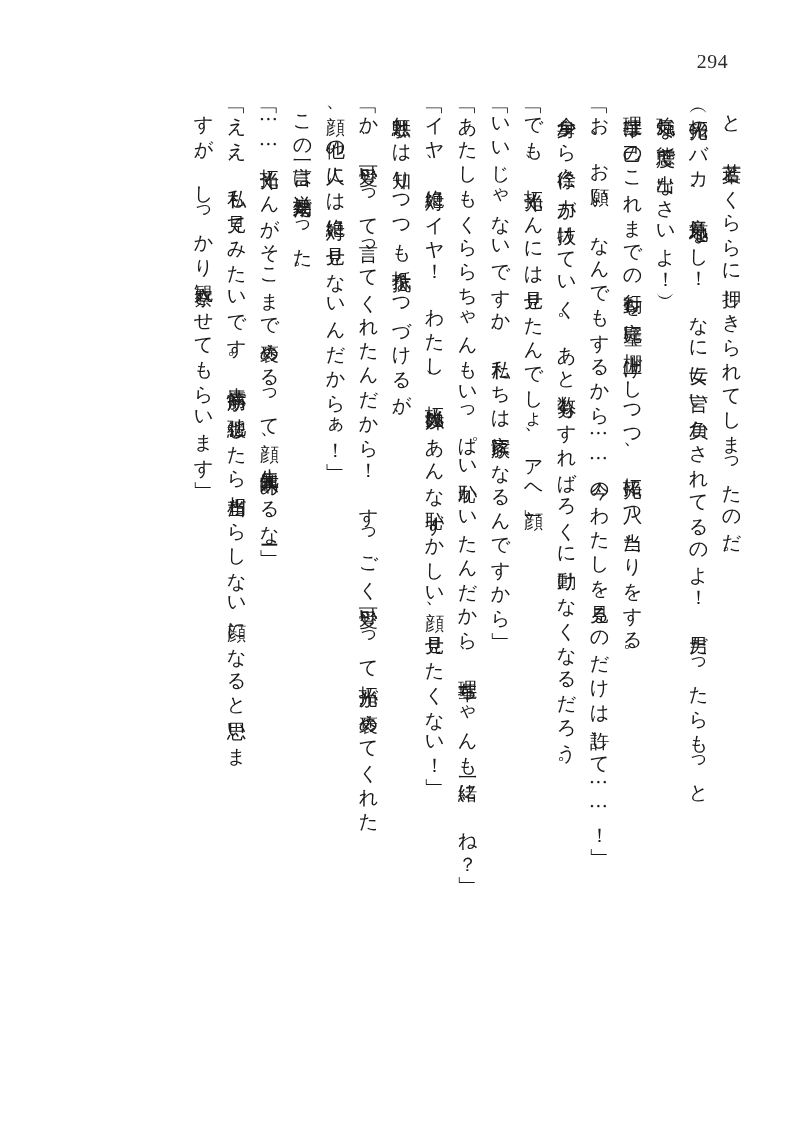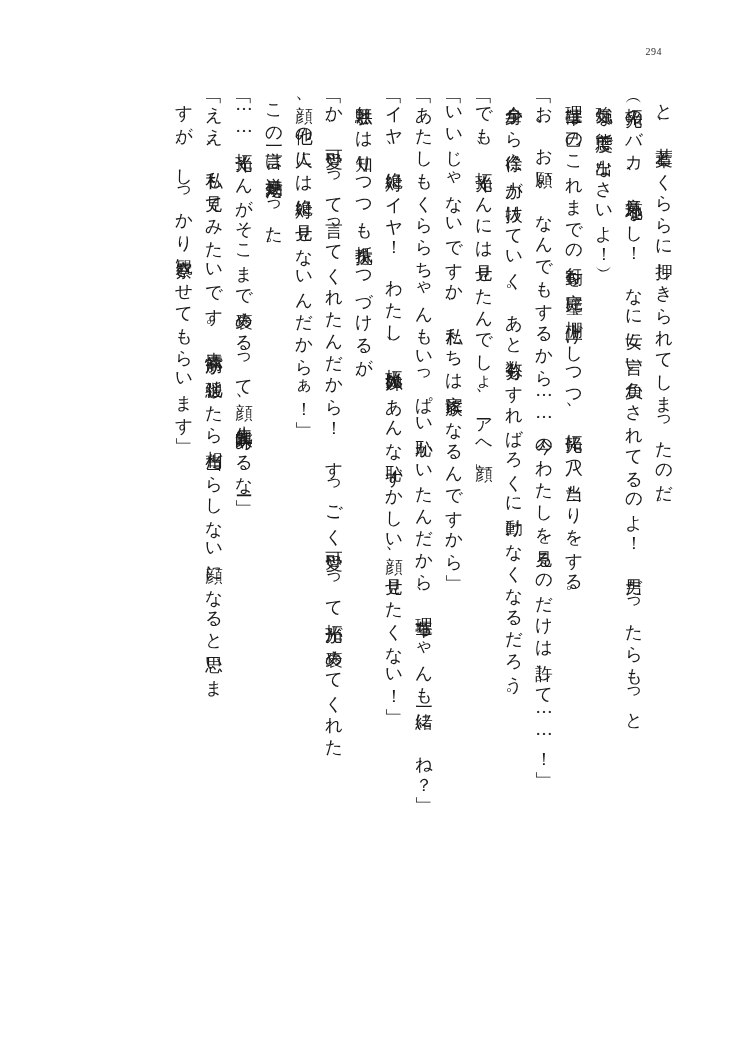--- a/index.html
+++ b/index.html
@@ -16,21 +16,21 @@
     height: 1038px;
     background: #ffffff;
     overflow: hidden;
   }
 
   
   #page-number {
     position: absolute;
     top: 46px;
     right: 74px;
-    font-size: 10px;
+    font-size: 18px;
     color: #2b2b2b;
     letter-spacing: 0.5px;
     font-family: "Liberation Serif", serif;
   }
 
   
   #text-body {
     position: absolute;
     top: 92px;
     left: 86px;

